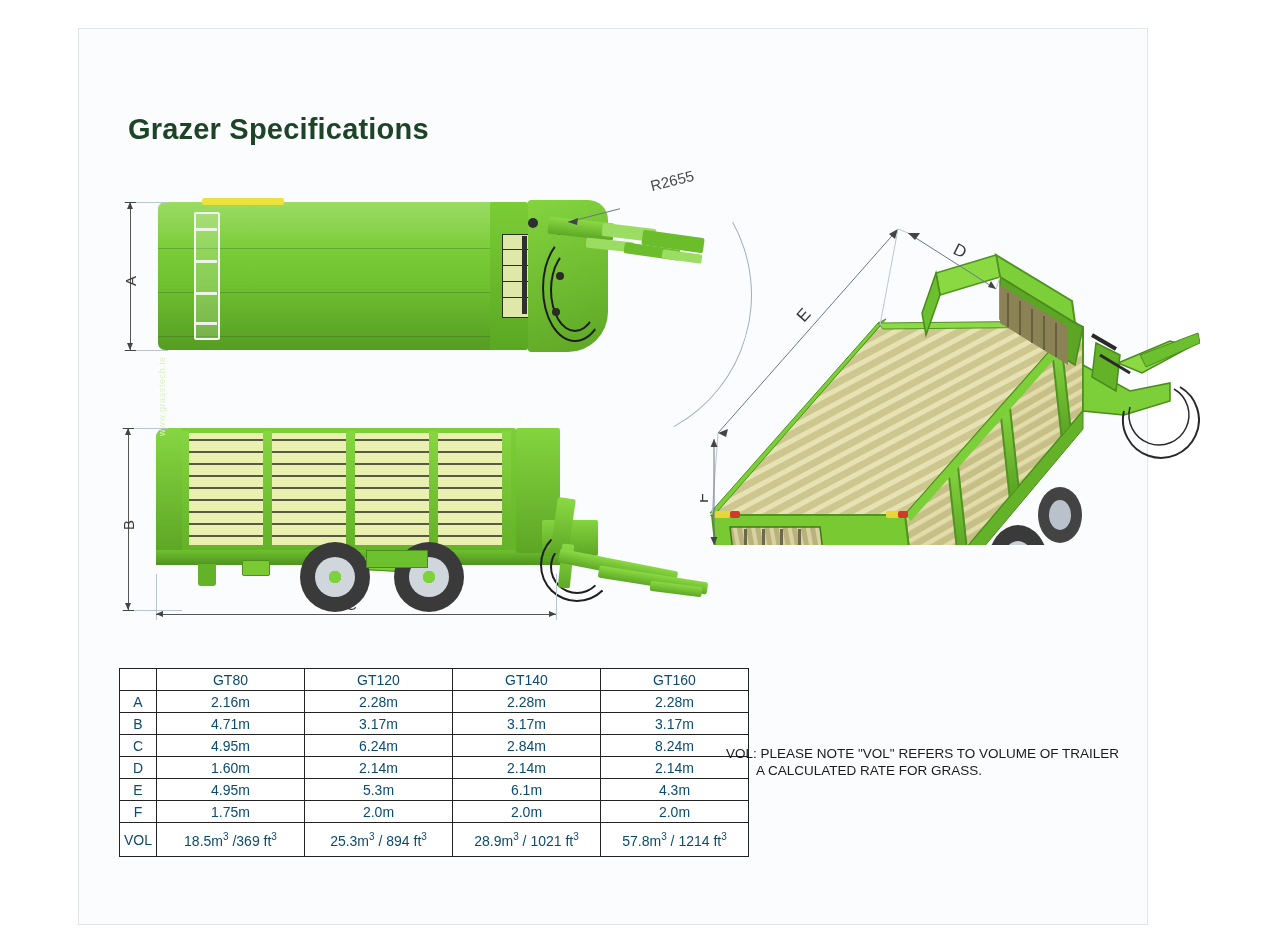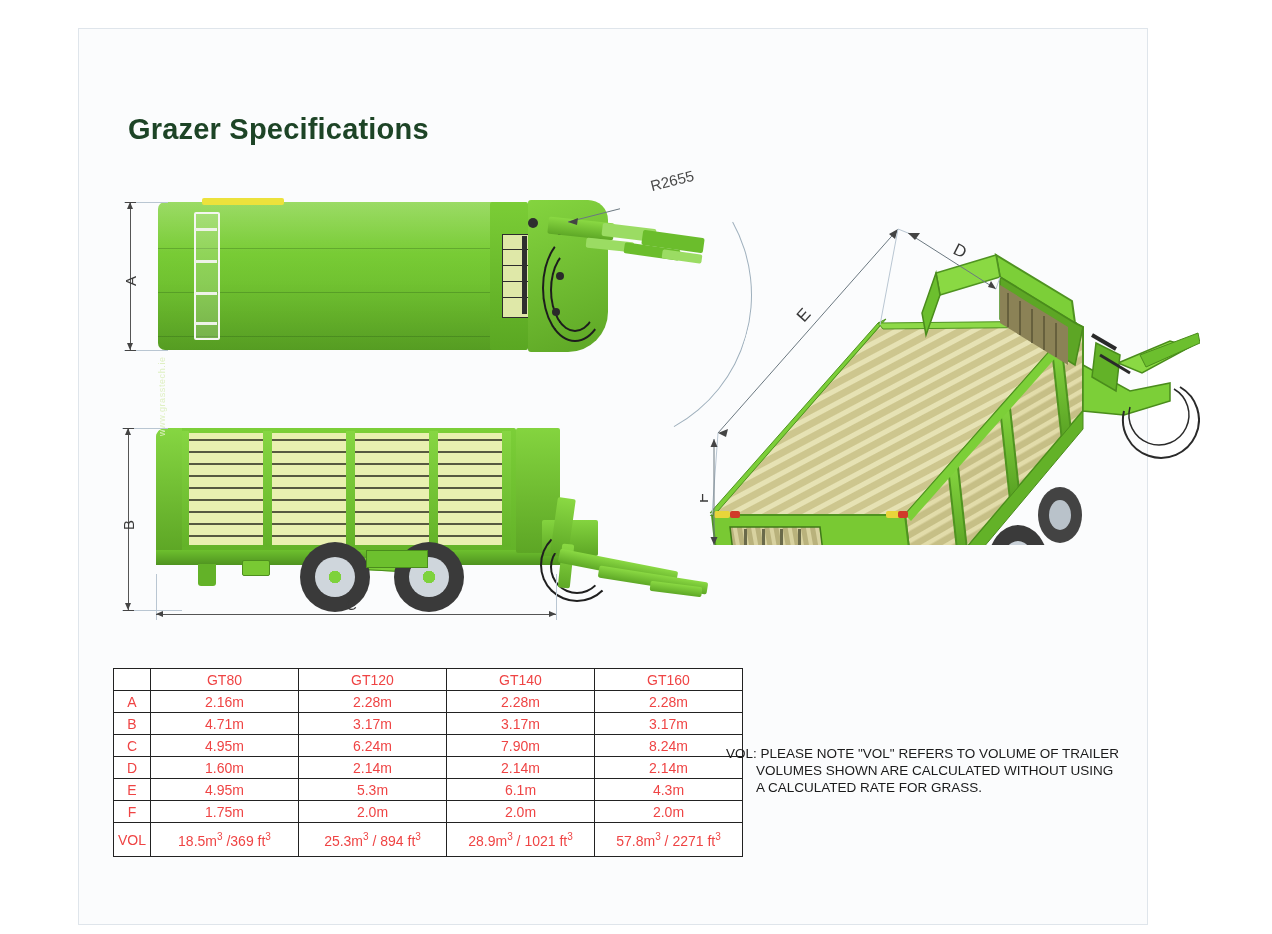--- a/index.html
+++ b/index.html
@@ -94,22 +94,22 @@
   .sv-tail{position:absolute;background:linear-gradient(180deg,#84d43f,#5da625);border-radius:2px;}
   .sv-draw{position:absolute;background:linear-gradient(180deg,#8ad943,#5ea826);border-radius:2px;}
   .sv-rotor{position:absolute;border:2px solid #1f1f1f;border-radius:50%;
             border-top-color:transparent;border-right-color:transparent;}
 
   
   #view-iso{position:absolute;left:700px;top:215px;width:500px;height:330px;}
   .iso-svg{position:absolute;left:0;top:0;}
 
   
-  #spec-table{position:absolute;left:113px;top:668px;border-collapse:collapse;
-              font-size:14px;color:#ef4444;background:#fff;}
+  #spec-table{position:absolute;left:119px;top:668px;border-collapse:collapse;
+              font-size:14px;color:#0c4a6e;background:#fff;}
   #spec-table td,#spec-table th{border:1px solid #222;text-align:center;
               font-weight:normal;padding:1px 2px;height:19px;
               font-family:"Liberation Sans",sans-serif;}
   #spec-table .lab{width:32px;}
   #spec-table .mod{width:143px;}
   #spec-table .volrow td{height:31px;}
   #spec-table sup{font-size:10px;vertical-align:super;}
 
   
   #notes{position:absolute;left:726px;top:745px;font-size:13.5px;color:#1b1b1b;
@@ -379,21 +379,21 @@
       <td>B</td>
       <td>4.71m</td>
       <td>3.17m</td>
       <td>3.17m</td>
       <td>3.17m</td>
     </tr>
     <tr>
       <td>C</td>
       <td>4.95m</td>
       <td>6.24m</td>
-      <td>7.90m</td>
+      <td>2.84m</td>
       <td>8.24m</td>
     </tr>
     <tr>
       <td>D</td>
       <td>1.60m</td>
       <td>2.14m</td>
       <td>2.14m</td>
       <td>2.14m</td>
     </tr>
     <tr>
@@ -415,23 +415,22 @@
       <td>
         <span>18.5m</span><sup>3</sup><span> /</span><span>369 ft</span><sup>3</sup>
       </td>
       <td>
         <span>25.3m</span><sup>3</sup><span> / </span><span>894 ft</span><sup>3</sup>
       </td>
       <td>
         <span>28.9m</span><sup>3</sup><span> / </span><span>1021 ft</span><sup>3</sup>
       </td>
       <td>
-        <span>57.8m</span><sup>3</sup><span> / </span><span>2271 ft</span><sup>3</sup>
+        <span>57.8m</span><sup>3</sup><span> / </span><span>1214 ft</span><sup>3</sup>
       </td>
     </tr>
   </tbody>
 </table>
 
 <div id="notes">
   <div>VOL: PLEASE NOTE "VOL" REFERS TO VOLUME OF TRAILER</div>
-  <div class="ind">VOLUMES SHOWN ARE CALCULATED WITHOUT USING</div>
   <div class="ind">A CALCULATED RATE FOR GRASS.</div>
 </div>
 
 </body></html>

